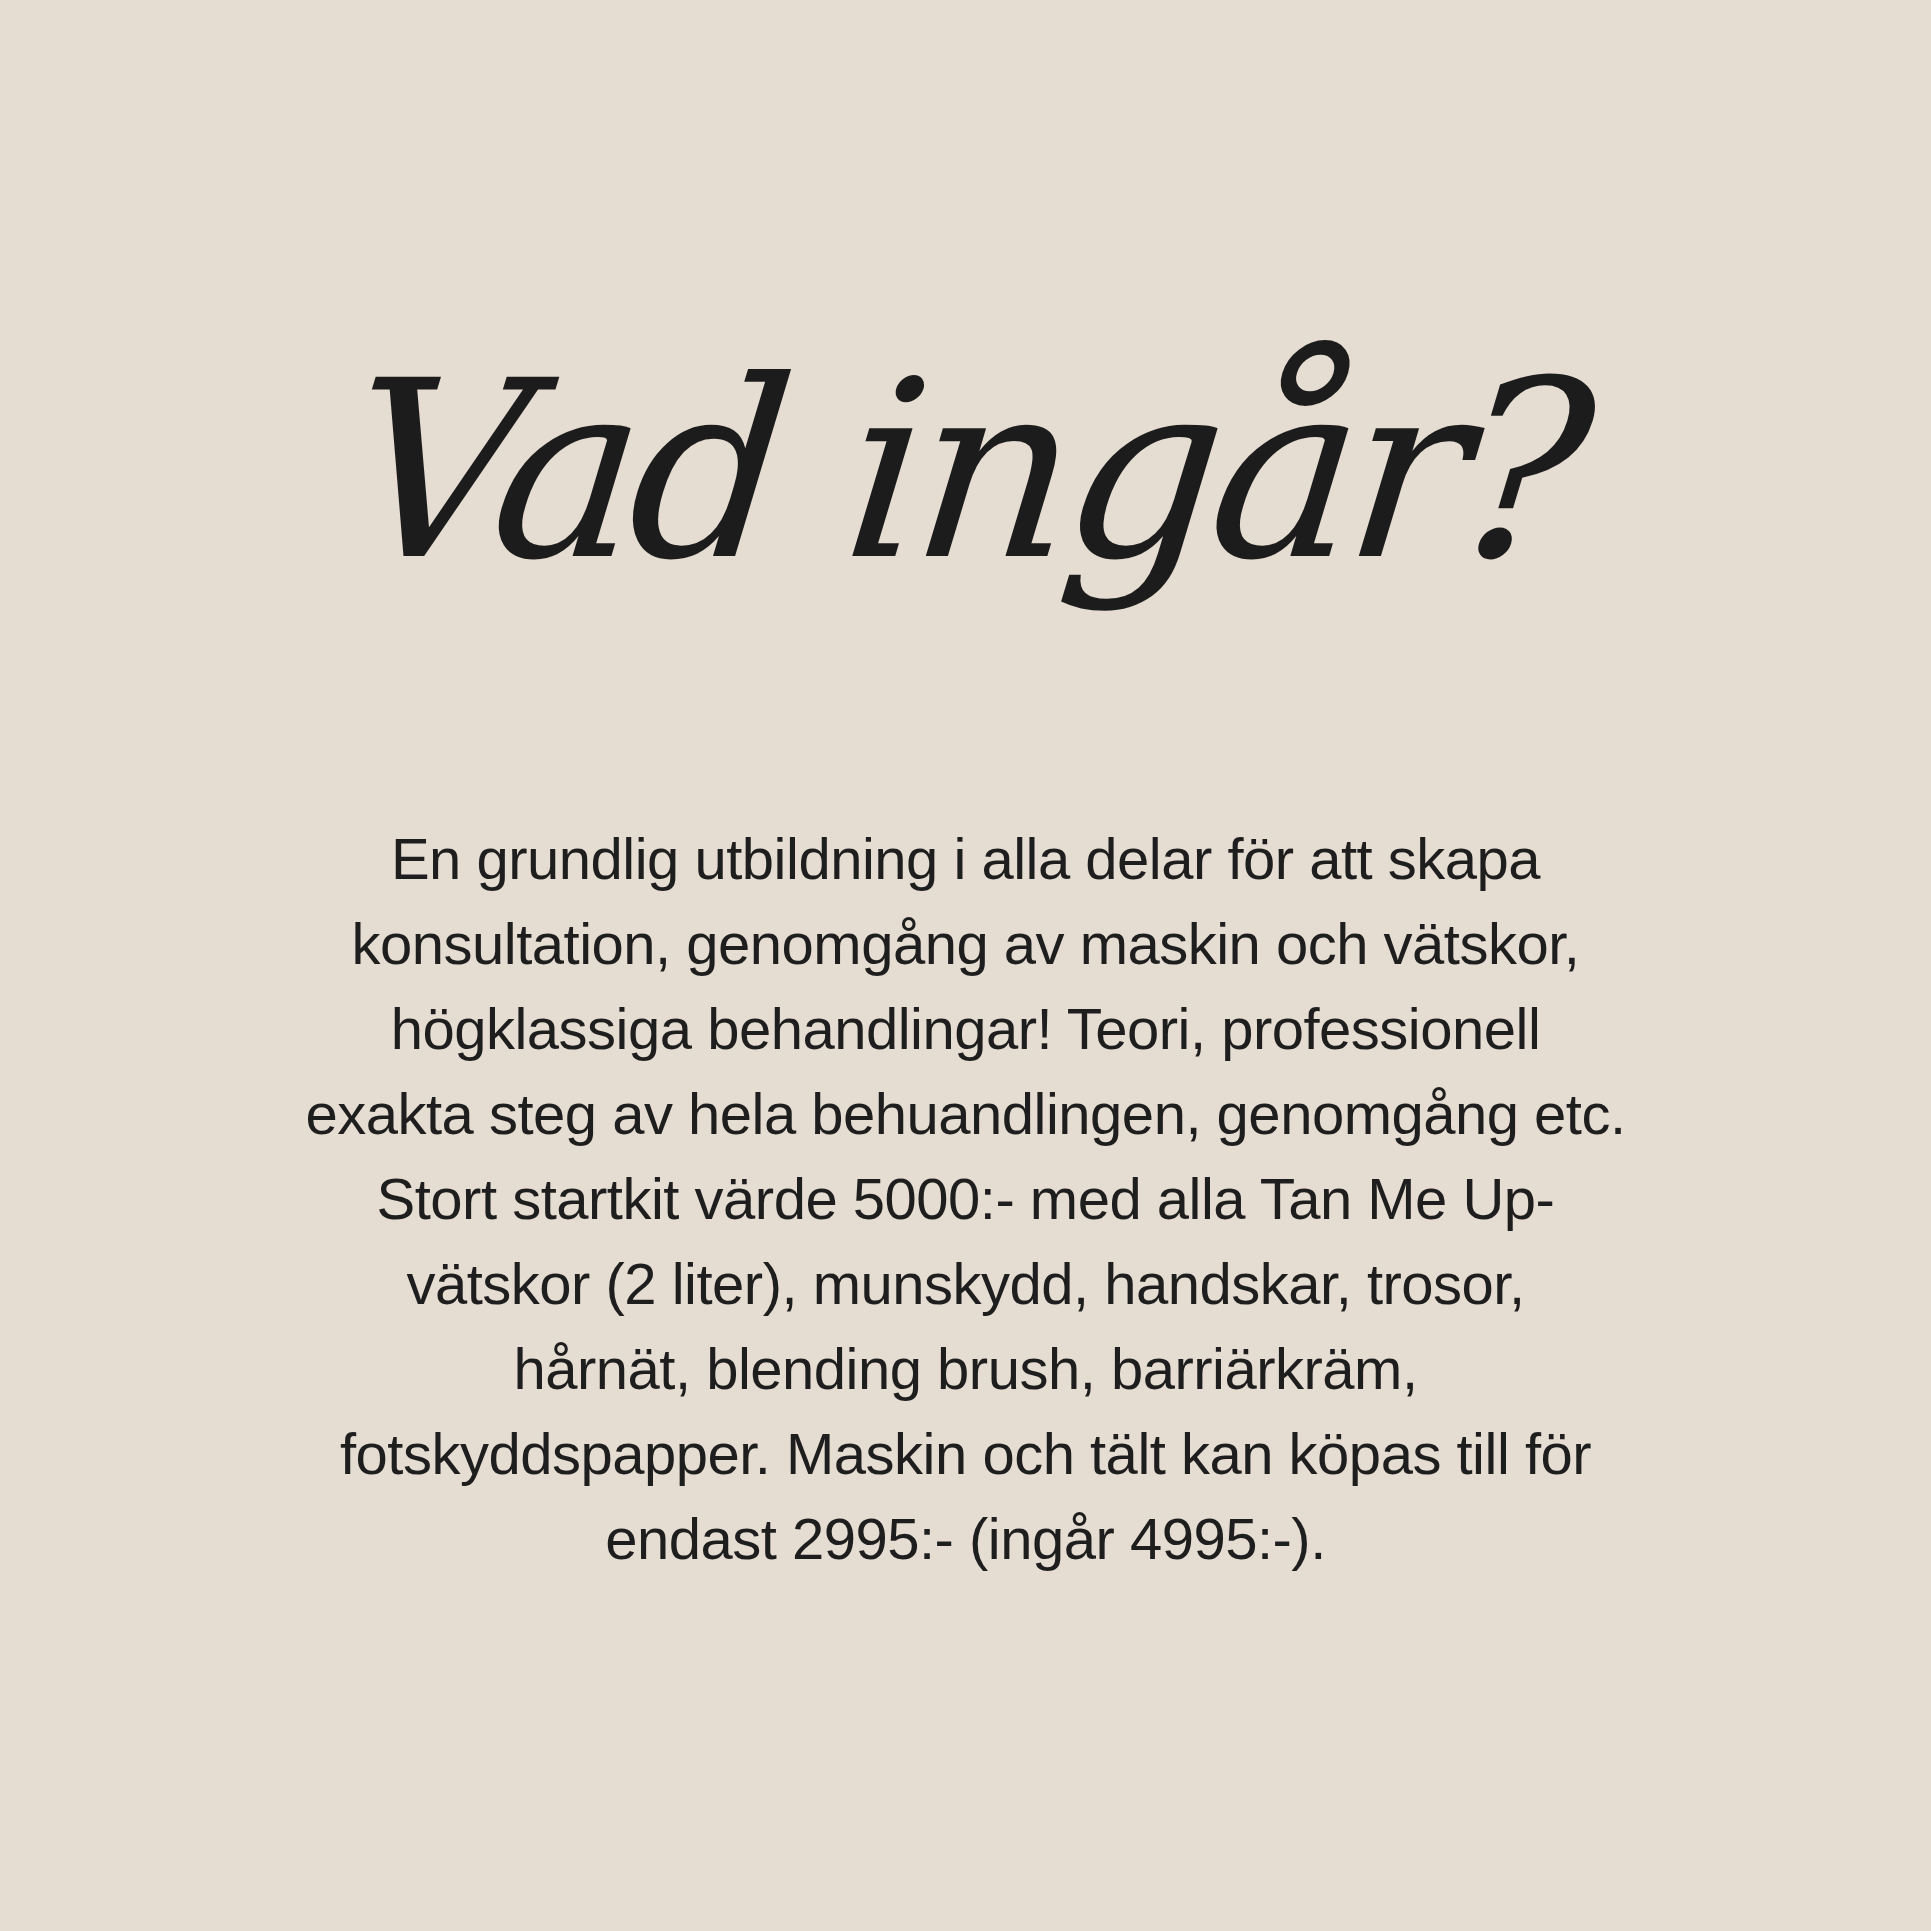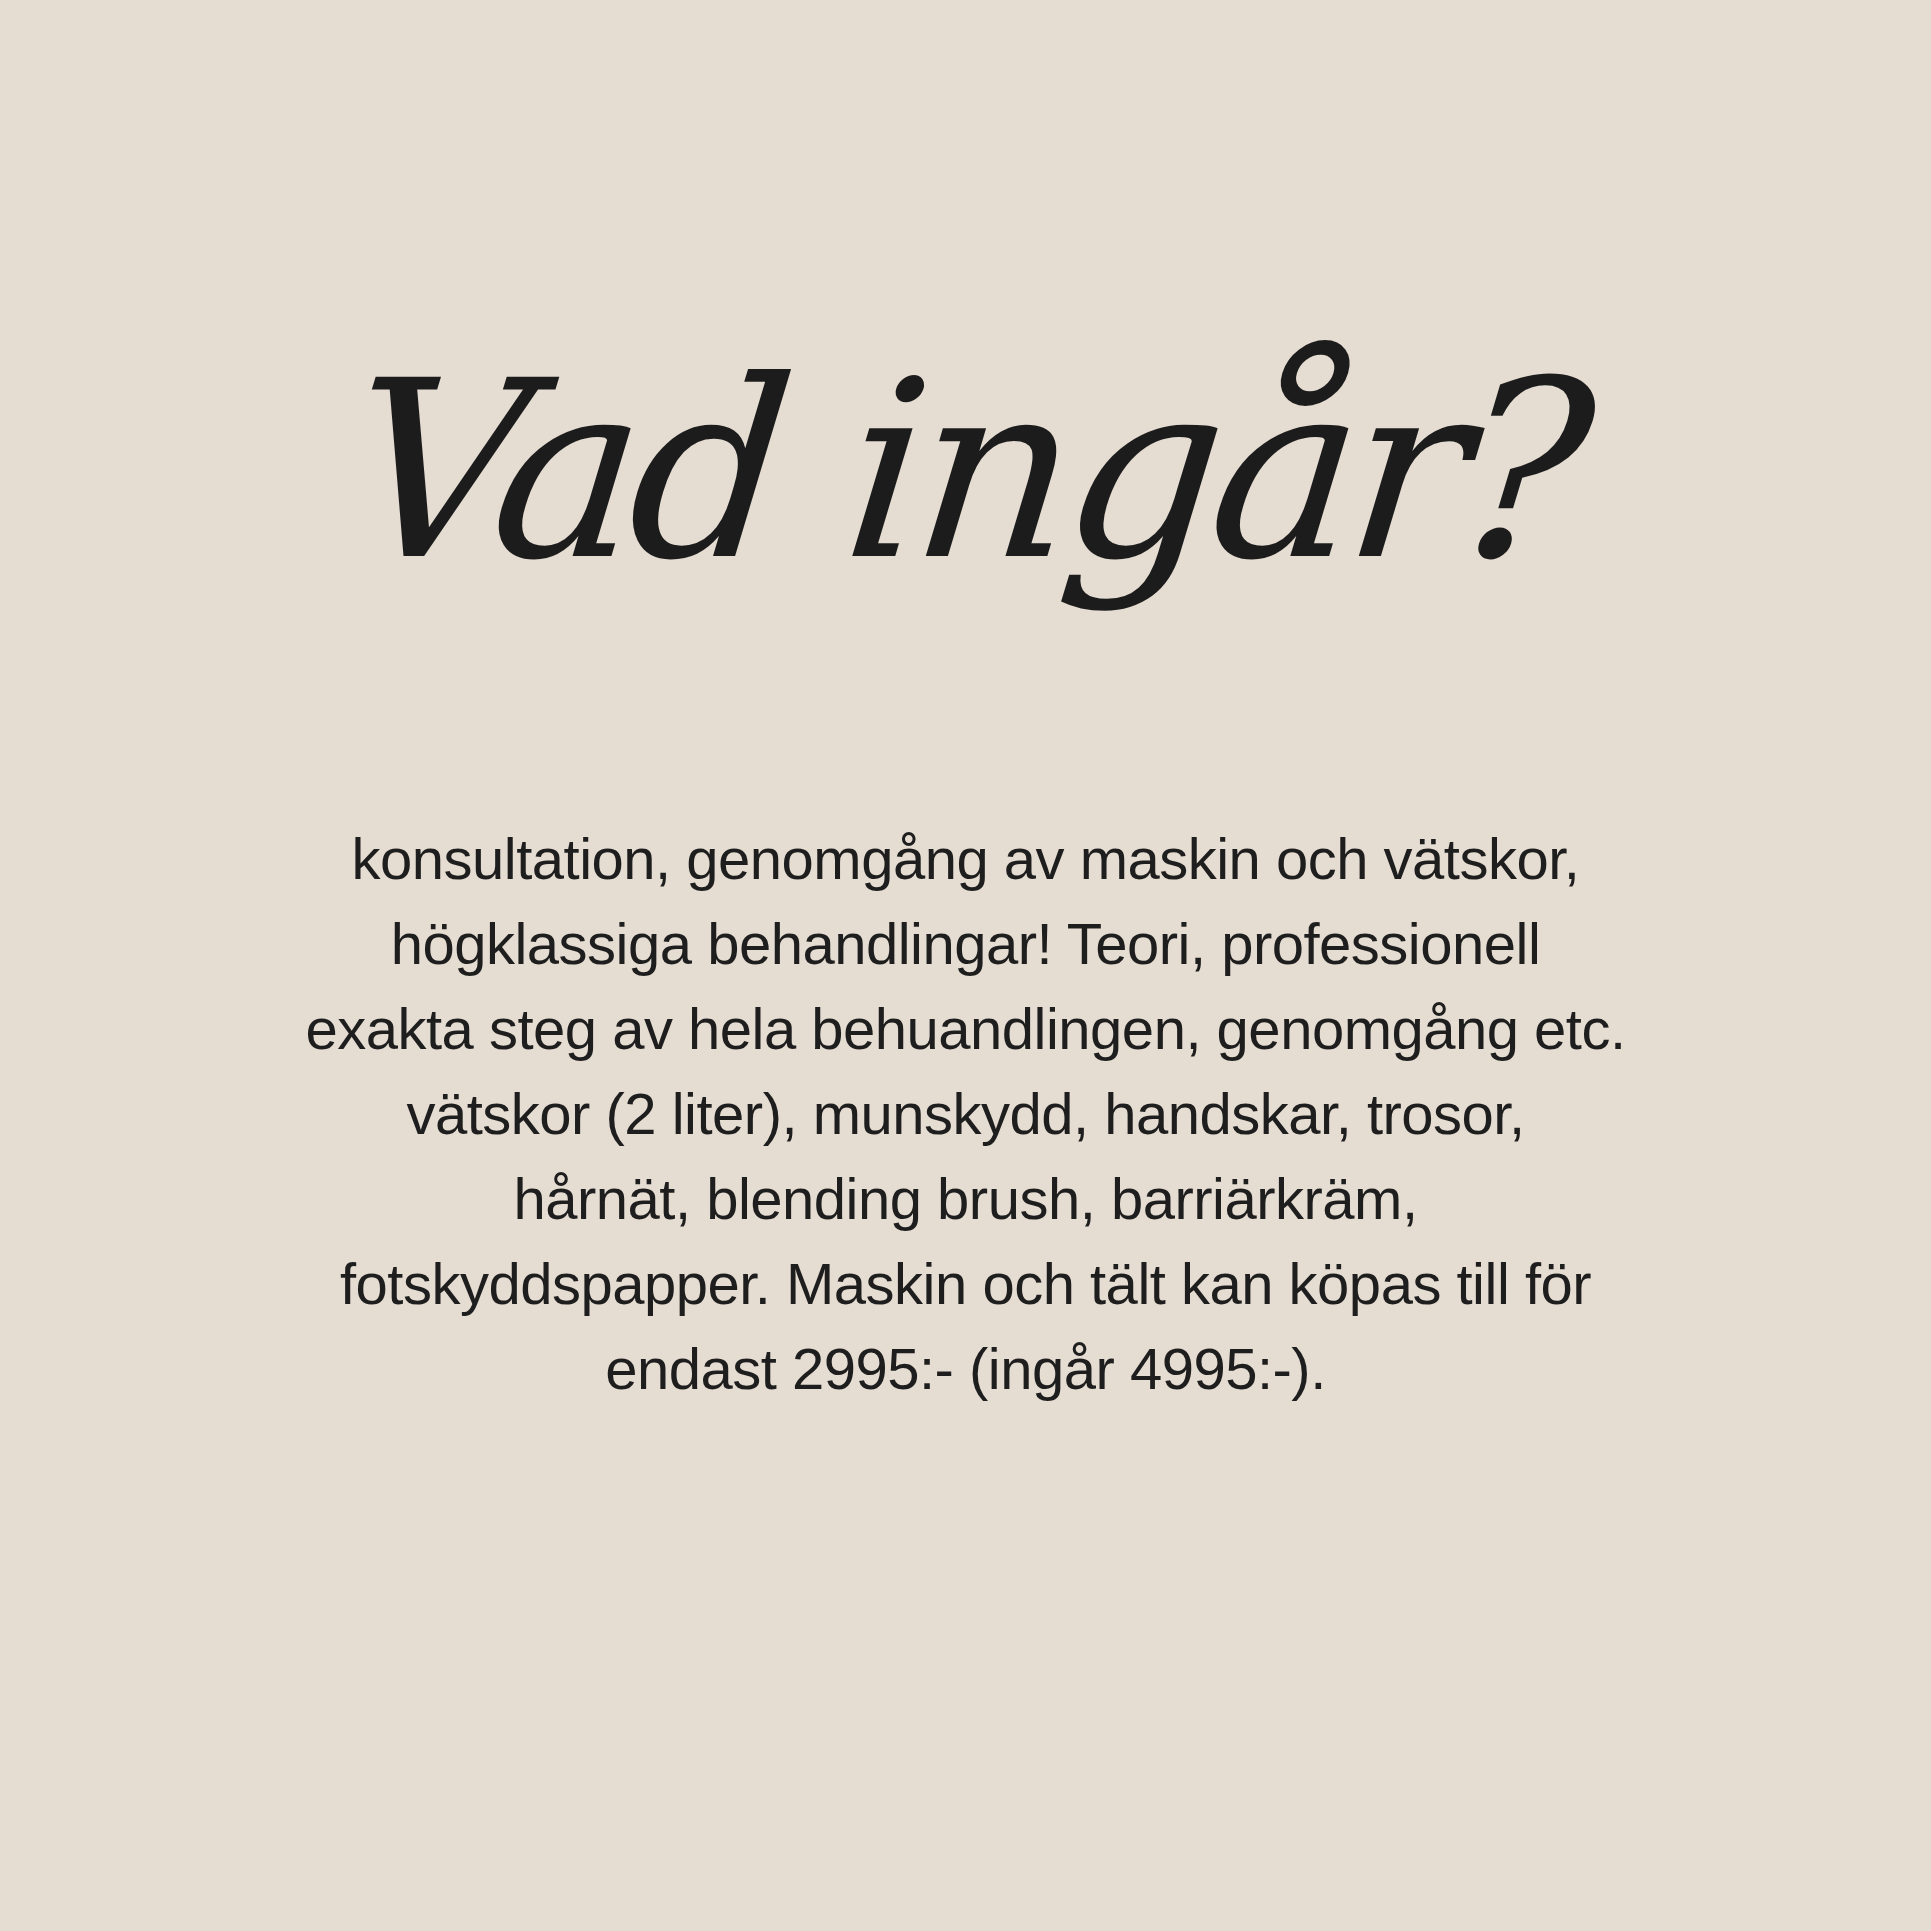--- a/index.html
+++ b/index.html
@@ -46,22 +46,24 @@
     white-space: nowrap;
   }
 </style>
 </head>
 <body>
 
 <div class="canvas">
   <div class="heading">Vad ingår?</div>
 
   <div class="body-text">
+    <div class="body-line">En grundlig utbildning i alla delar för att skapa</div>
     <div class="body-line">konsultation, genomgång av maskin och vätskor,</div>
     <div class="body-line">högklassiga behandlingar! Teori, professionell</div>
     <div class="body-line">exakta steg av hela behuandlingen, genomgång etc.</div>
+    <div class="body-line">Stort startkit värde 5000:- med alla Tan Me Up-</div>
     <div class="body-line">vätskor (2 liter), munskydd, handskar, trosor,</div>
     <div class="body-line">hårnät, blending brush, barriärkräm,</div>
     <div class="body-line">fotskyddspapper. Maskin och tält kan köpas till för</div>
     <div class="body-line">endast 2995:- (ingår 4995:-).</div>
   </div>
 </div>
 
 
 </body></html>

